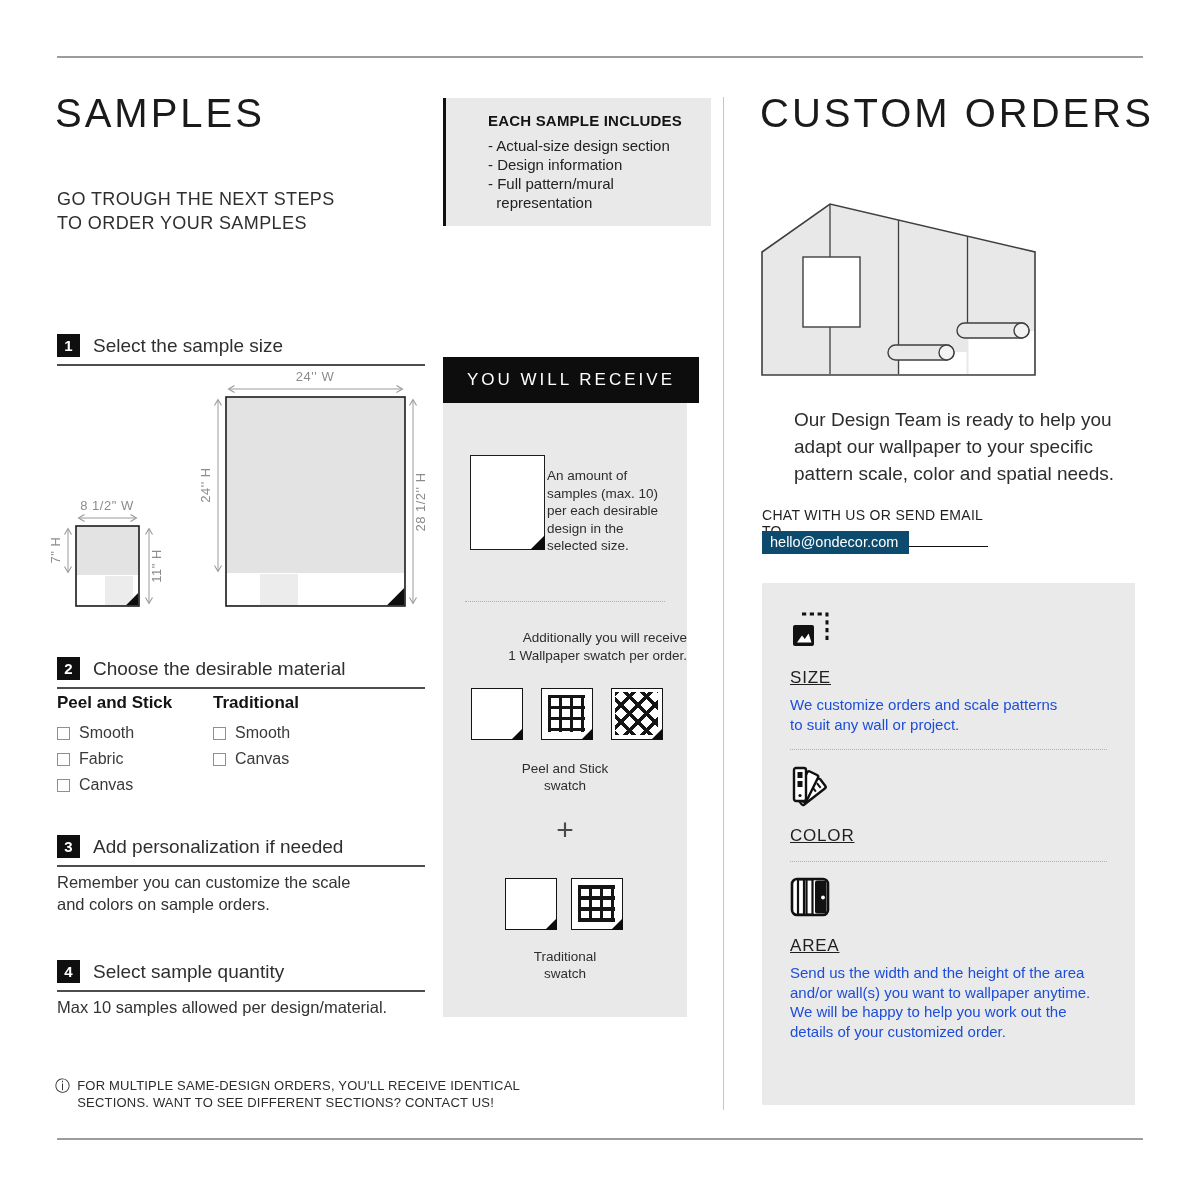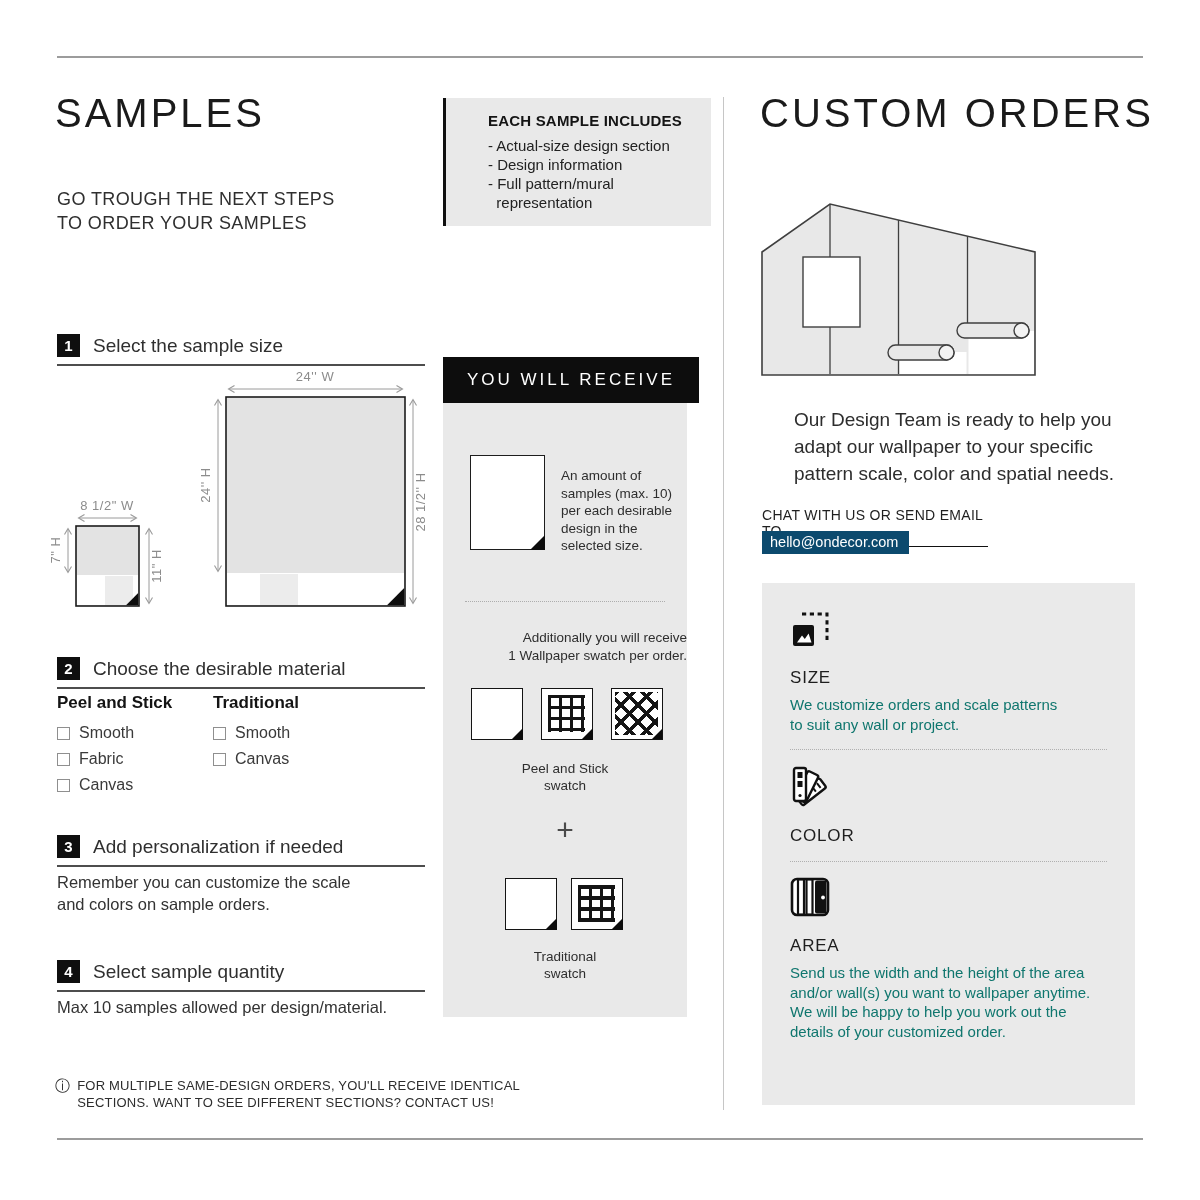--- a/index.html
+++ b/index.html
@@ -31,22 +31,22 @@
                repeating-linear-gradient(to right,#151515 0 3.5px,transparent 3.5px 11px);}
   .pattern-cross{position:absolute;left:3px;top:3px;width:43px;height:43px;
     background:repeating-linear-gradient(45deg,#151515 0 3.5px,transparent 3.5px 12px),
                repeating-linear-gradient(135deg,#151515 0 3.5px,transparent 3.5px 12px);}
   .caption{font-size:13.5px;line-height:17px;color:#2e2e2e;text-align:center;}
   .plus{font-size:30px;color:#4a4a4a;font-weight:300;text-align:center;}
   .intro{font-size:19px;line-height:27px;color:#2d2d2d;}
   .chat-label{font-size:14px;color:#1f1f1f;letter-spacing:0.3px;display:inline-block;border-bottom:1.5px solid #111;padding-bottom:7px;width:226px;}
   .email-badge{display:inline-block;background:#0c4a6e;color:#fff;font-size:14.5px;padding:3px 11px 4px 8px;cursor:pointer;}
   .features{background:#eaeaea;padding:26px 28px 12px;box-sizing:border-box;}
-  .feat-title{font-size:17px;color:#1e1e1e;letter-spacing:0.8px;margin-top:15px;}
-  .feat-body{font-size:15px;line-height:19.5px;color:#0f766e;margin-top:7px;}
+  .feat-title{font-size:17px;color:#1e1e1e;letter-spacing:0.8px;margin-top:15px;text-decoration:underline;}
+  .feat-body{font-size:15px;line-height:19.5px;color:#1d4ed8;margin-top:7px;}
   .feat-div{border-top:1px dotted #b0b0b0;margin:15px 0;}
   .materials-title{font-size:17px;font-weight:700;color:#141414;margin-bottom:11px;}
   .option{display:flex;align-items:center;margin-bottom:8px;font-size:16px;color:#3a3a3a;}
   .cb{width:11px;height:11px;border:1px solid #8f8f8f;margin-right:9px;flex:0 0 auto;background:#fff;}
   .footnote{display:flex;gap:7px;font-size:13px;line-height:17px;color:#2d2d2d;letter-spacing:0.2px;}
   .fn-icon{font-size:15px;line-height:17px;}
   .dim{font-size:13px;fill:#8c8c8c;letter-spacing:0.5px;font-family:"Liberation Sans",sans-serif;}
   svg{overflow:visible;}
 </style>
 </head>
@@ -158,21 +158,21 @@
     <span class="prel">FOR MULTIPLE SAME-DESIGN ORDERS, YOU'LL RECEIVE IDENTICAL
 SECTIONS. WANT TO SEE DIFFERENT SECTIONS? CONTACT US!</span>
   </div>
 
   <div class="abs banner" style="left:443px;top:357px;width:256px;height:46px;">YOU WILL RECEIVE</div>
 
   <div class="abs panel" style="left:443px;top:403px;width:244px;height:614px;">
     <div class="sheet" style="position:absolute;left:27px;top:52px;width:73px;height:93px;">
       <span class="fold"></span>
     </div>
-    <div class="mid-text prel" style="position:absolute;left:118px;top:64px;">An amount of
+    <div class="mid-text prel" style="position:absolute;left:104px;top:64px;">An amount of
 samples (max. 10)
 per each desirable
 design in the
 selected size.</div>
 
     <div class="dotted" style="position:absolute;left:22px;top:198px;width:200px;"></div>
 
     <div class="mid-text prel" style="position:absolute;left:0;top:226px;width:244px;text-align:right;">Additionally you will receive
 1 Wallpaper swatch per order.</div>
 

